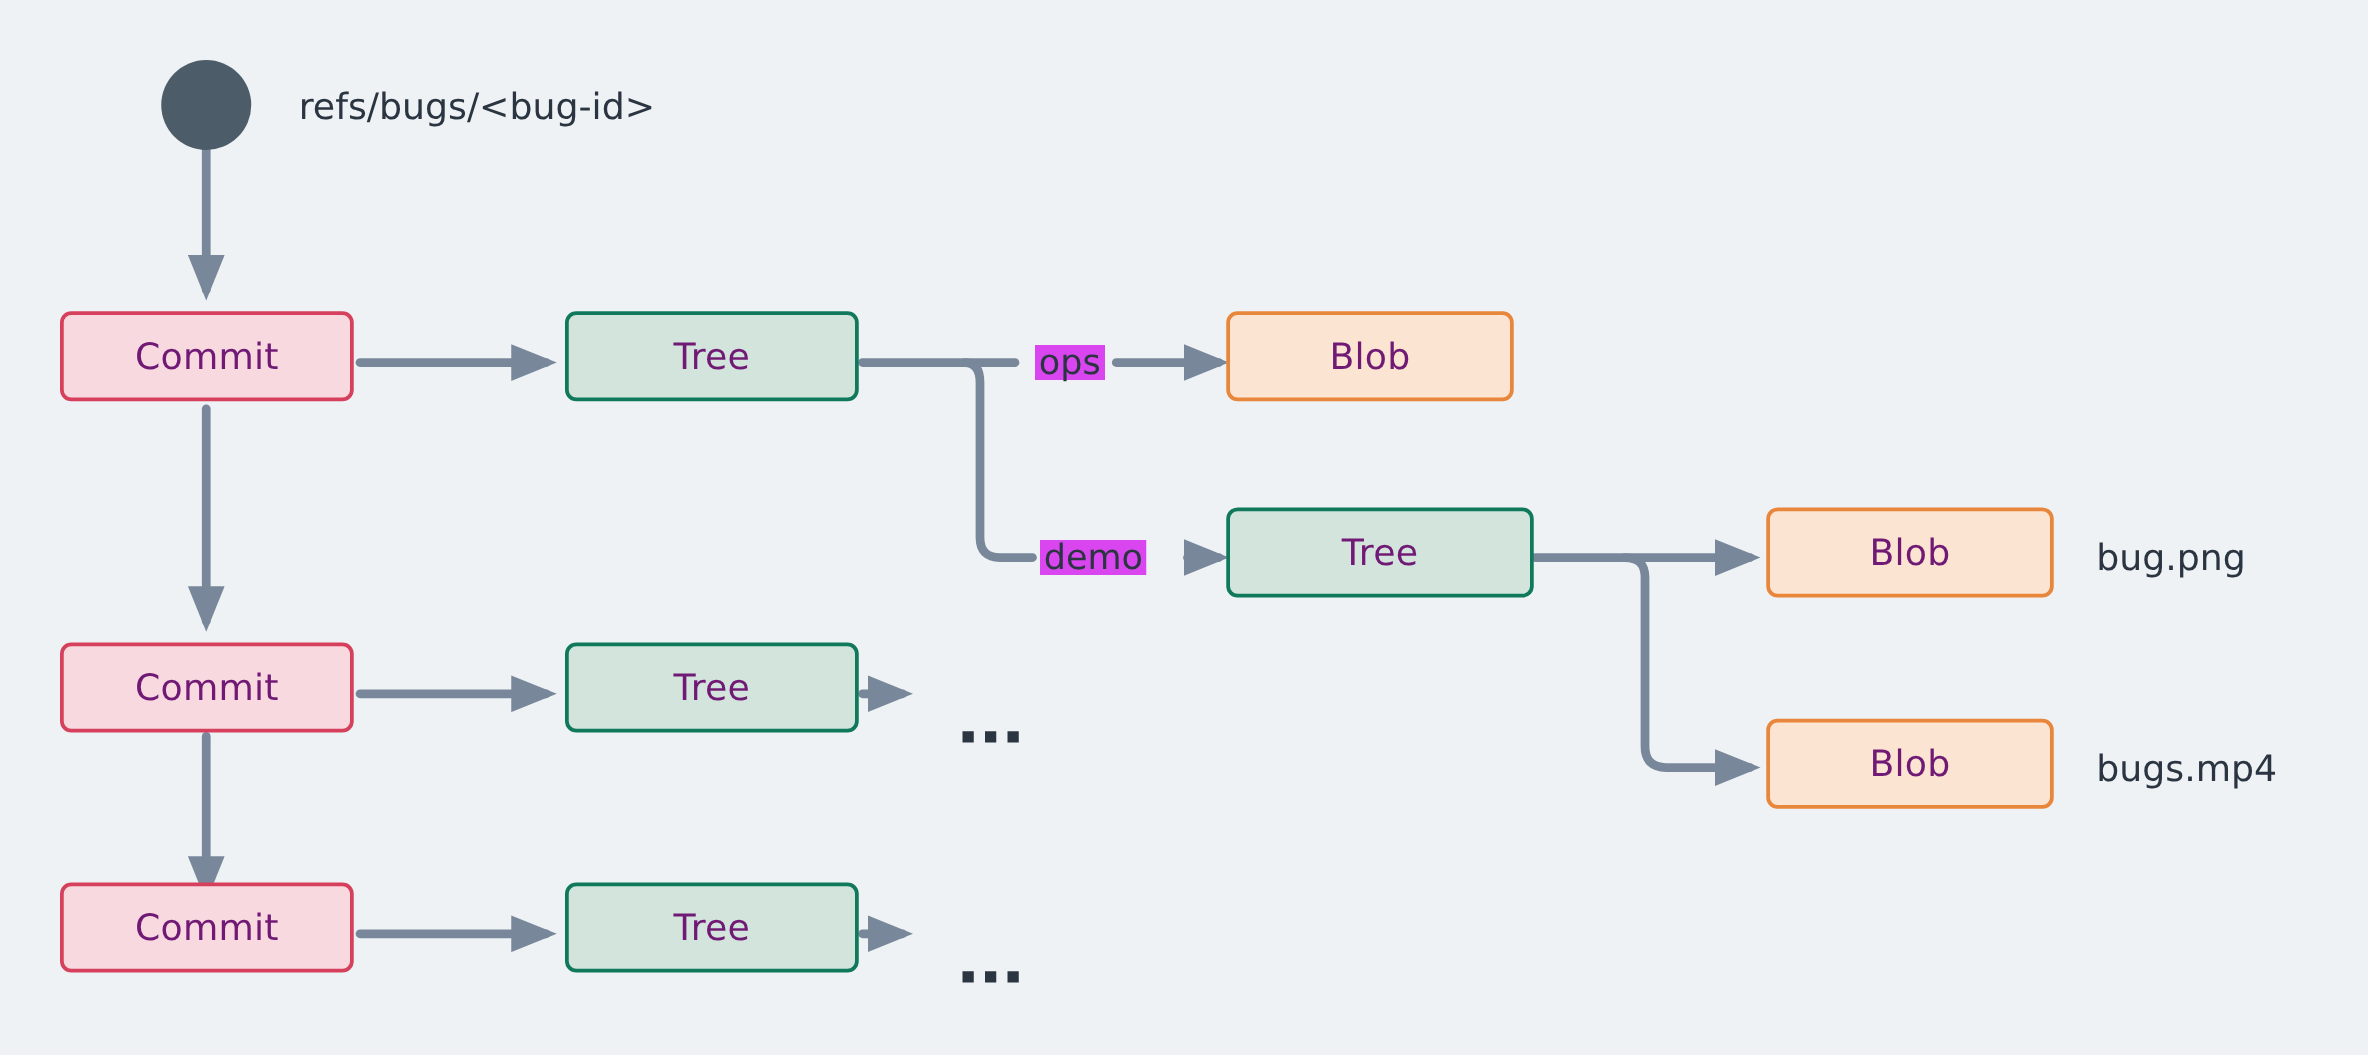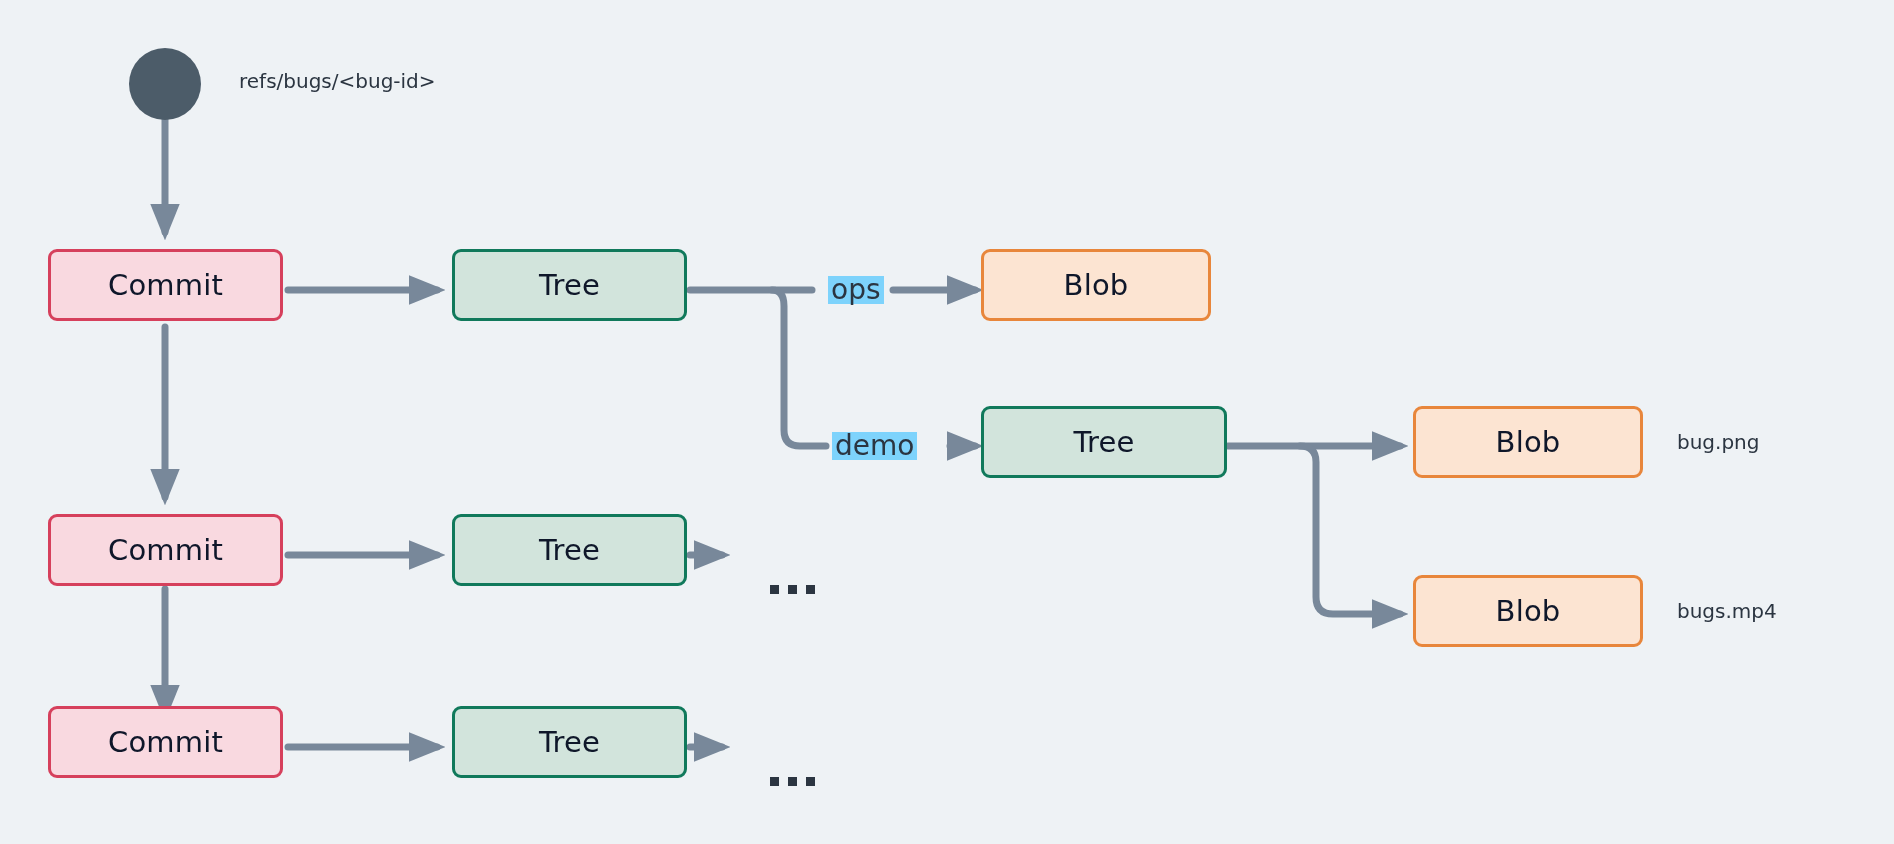--- a/index.html
+++ b/index.html
@@ -30,21 +30,21 @@
     position: absolute;
     box-sizing: border-box;
     display: flex;
     align-items: center;
     justify-content: center;
     border-radius: 9px;
     border-width: 3px;
     border-style: solid;
     font-size: 29px;
     letter-spacing: 0.2px;
-    color: #0f172a;
+    color: #701a75;
     white-space: nowrap;
   }
   .node-commit {
     background: #f9d9e0;
     border-color: #d6405c;
   }
   .node-tree {
     background: #d2e4dc;
     border-color: #10795b;
   }
@@ -55,32 +55,32 @@
   }
 
   .ref-dot {
     position: absolute;
     border-radius: 50%;
     background: #4c5c69;
   }
 
   .plain-label {
     position: absolute;
-    font-size: 20px;
+    font-size: 29px;
     color: #2b3541;
     white-space: nowrap;
     line-height: 1;
   }
   .edge-label {
     position: absolute;
     font-size: 28px;
     color: #2b3541;
     white-space: nowrap;
     line-height: 1;
-    background: #7dd3fc;
+    background: #d946ef;
     padding: 0 3px;
   }
 
   .ellipsis {
     position: absolute;
     display: flex;
     gap: 9px;
     align-items: center;
   }
   .ellipsis i {

